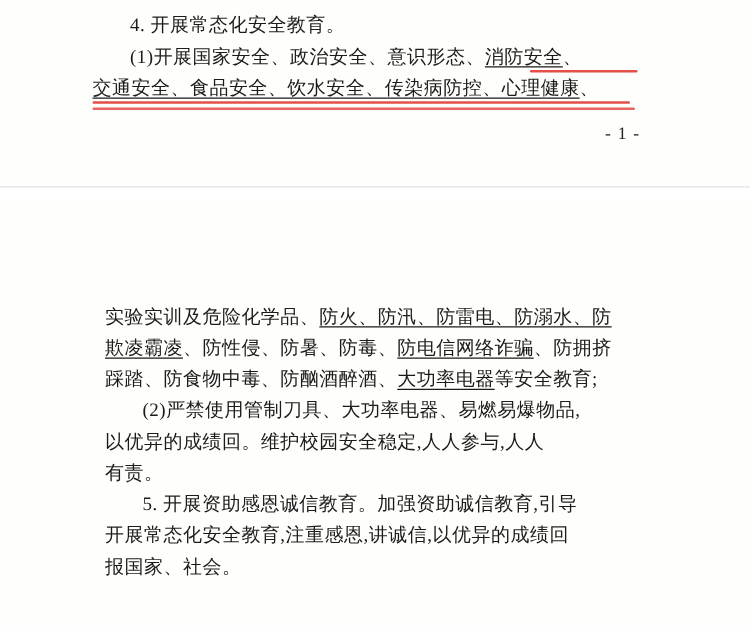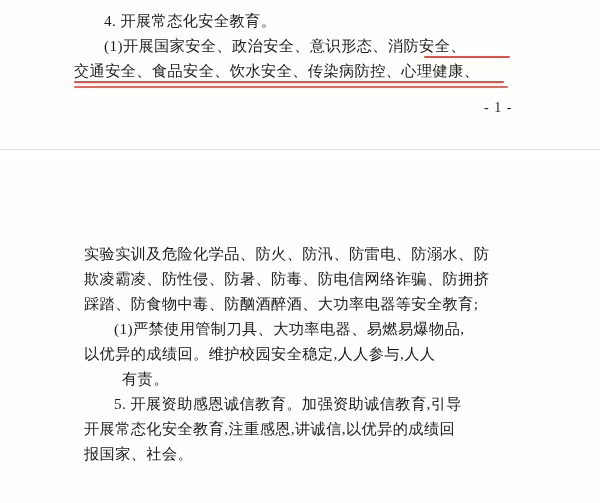--- a/index.html
+++ b/index.html
@@ -58,20 +58,21 @@
     white-space: nowrap;
   }
   .para-line {
     display: block;
     height: 25px;
   }
   .indent2 {
     padding-left: 30px;
   }
   .u-solid {
+    text-decoration: underline;
     text-decoration-thickness: 1px;
     text-underline-offset: 3px;
     margin-top: 35px;
   }
   
   .redline {
     position: absolute;
     background: #e2403a;
     height: 2px;
     opacity: 0.92;
@@ -124,28 +125,28 @@
 
     <div class="text-block" style="left:84px; top:107px;">
       <span class="para-line"><span class="u-solid">欺凌霸凌</span>、防性侵、防暑、防毒、<span class="u-solid">防电信网络诈骗</span>、防拥挤</span>
     </div>
 
     <div class="text-block" style="left:84px; top:132px;">
       <span class="para-line">踩踏、防食物中毒、防酗酒醉酒、<span class="u-solid">大功率电器</span>等安全教育;</span>
     </div>
 
     <div class="text-block" style="left:84px; top:157px;">
-      <span class="para-line indent2">(1)严禁使用管制刀具、大功率电器、易燃易爆物品,</span>
+      <span class="para-line indent2">(2)严禁使用管制刀具、大功率电器、易燃易爆物品,</span>
     </div>
 
     <div class="text-block" style="left:84px; top:182px;">
       <span class="para-line">以优异的成绩回。维护校园安全稳定,人人参与,人人</span>
     </div>
 
-    <div class="text-block" style="left:84px; top:207px;margin-left:38px;">
+    <div class="text-block" style="left:84px; top:207px;">
       <span class="para-line">有责。</span>
     </div>
 
     <div class="text-block" style="left:84px; top:232px;">
       <span class="para-line indent2">5. 开展资助感恩诚信教育。加强资助诚信教育,引导</span>
     </div>
 
     <div class="text-block" style="left:84px; top:257px;">
       <span class="para-line">开展常态化安全教育,注重感恩,讲诚信,以优异的成绩回</span>
     </div>

